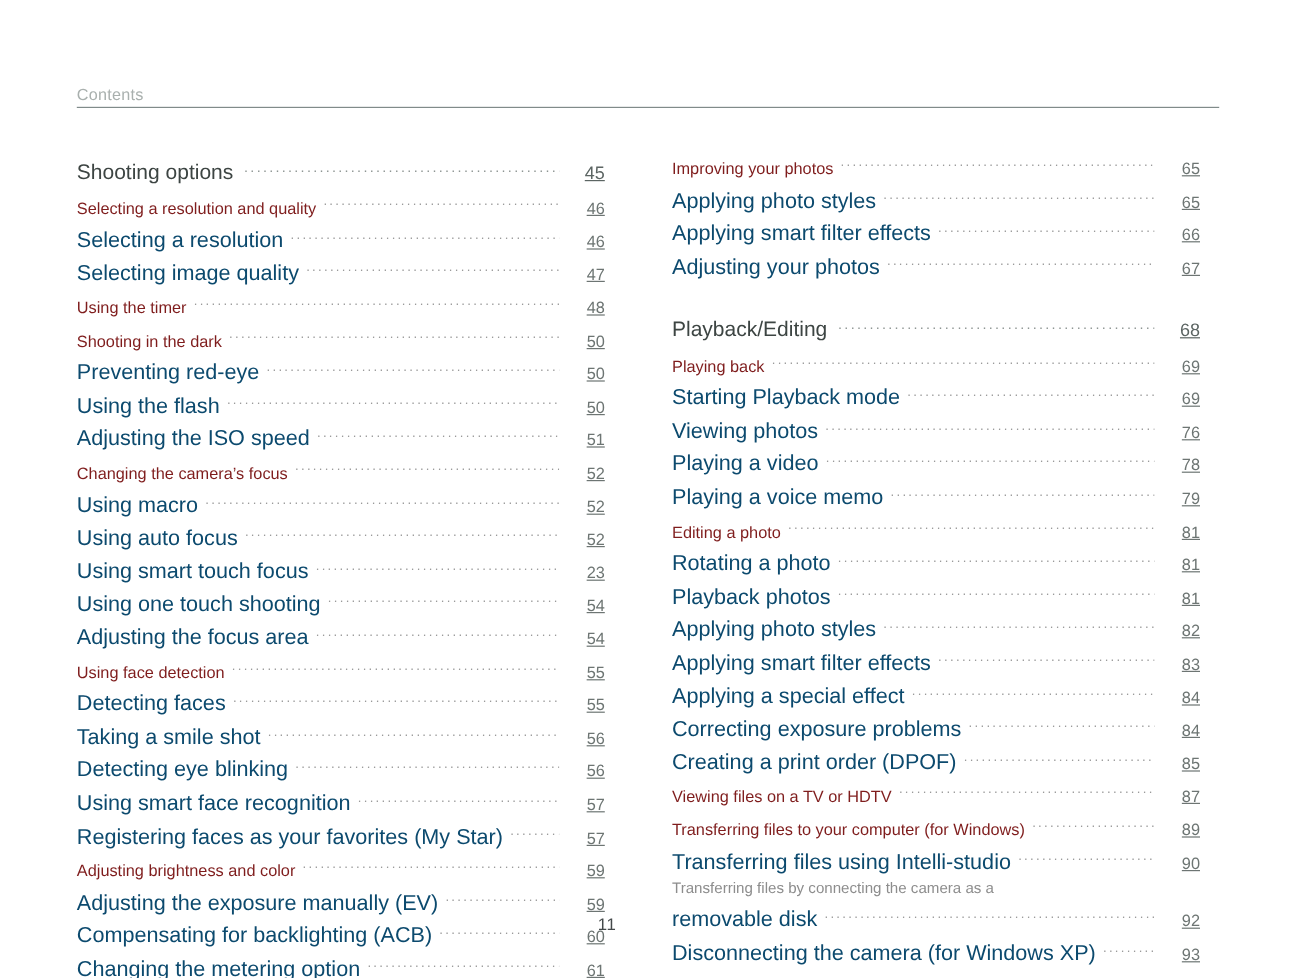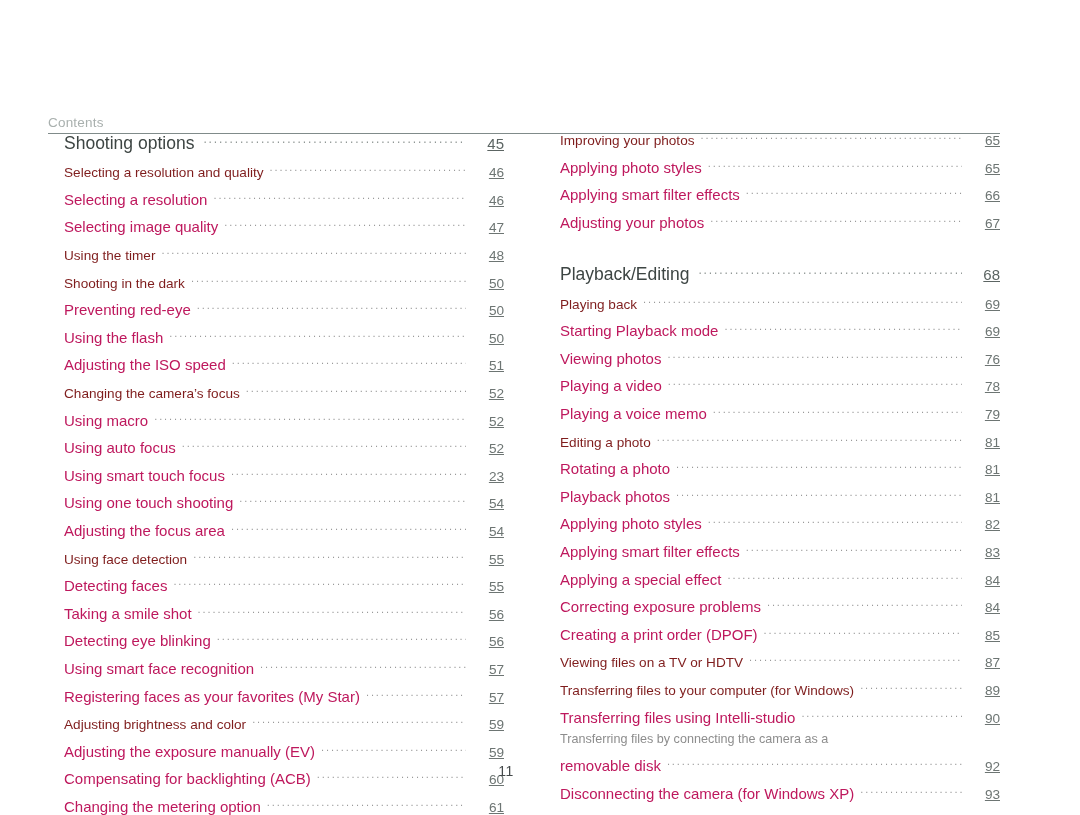--- a/index.html
+++ b/index.html
@@ -17,24 +17,23 @@
   }
 
   .page {
     position: absolute;
     inset: 0;
   }
 
   
   .header {
     position: absolute;
-    left: 48px;
+    left: 64px;
     top: 70px;
     width: 952px;
-    margin-top: 44px;
   }
   .header-title {
     font-size: 13.5px;
     color: #a9b0ae;
     letter-spacing: .2px;
     line-height: 18px;
     white-space: nowrap;
   }
   .header-rule {
     margin-top: 1px;
@@ -118,22 +117,22 @@
   .lvl-1 .toc-page {
     font-size: 13.6px;
     color: #6d7573;
     line-height: 21.3px;
   }
   .lvl-1 .toc-dots { height: 21.3px; }
   .lvl-1 .toc-dots::before { bottom: 4px; }
 
   
   .lvl-2 .toc-label {
-    font-size: 15px;
-    color: #be185d;
+    font-size: 18px;
+    color: #0c4a6e;
     line-height: 21.3px;
   }
   .lvl-2 .toc-page {
     font-size: 13.6px;
     color: #6d7573;
     line-height: 21.3px;
   }
   .lvl-2 .toc-dots { height: 21.3px; }
   .lvl-2 .toc-dots::before { bottom: 4px; }
 

